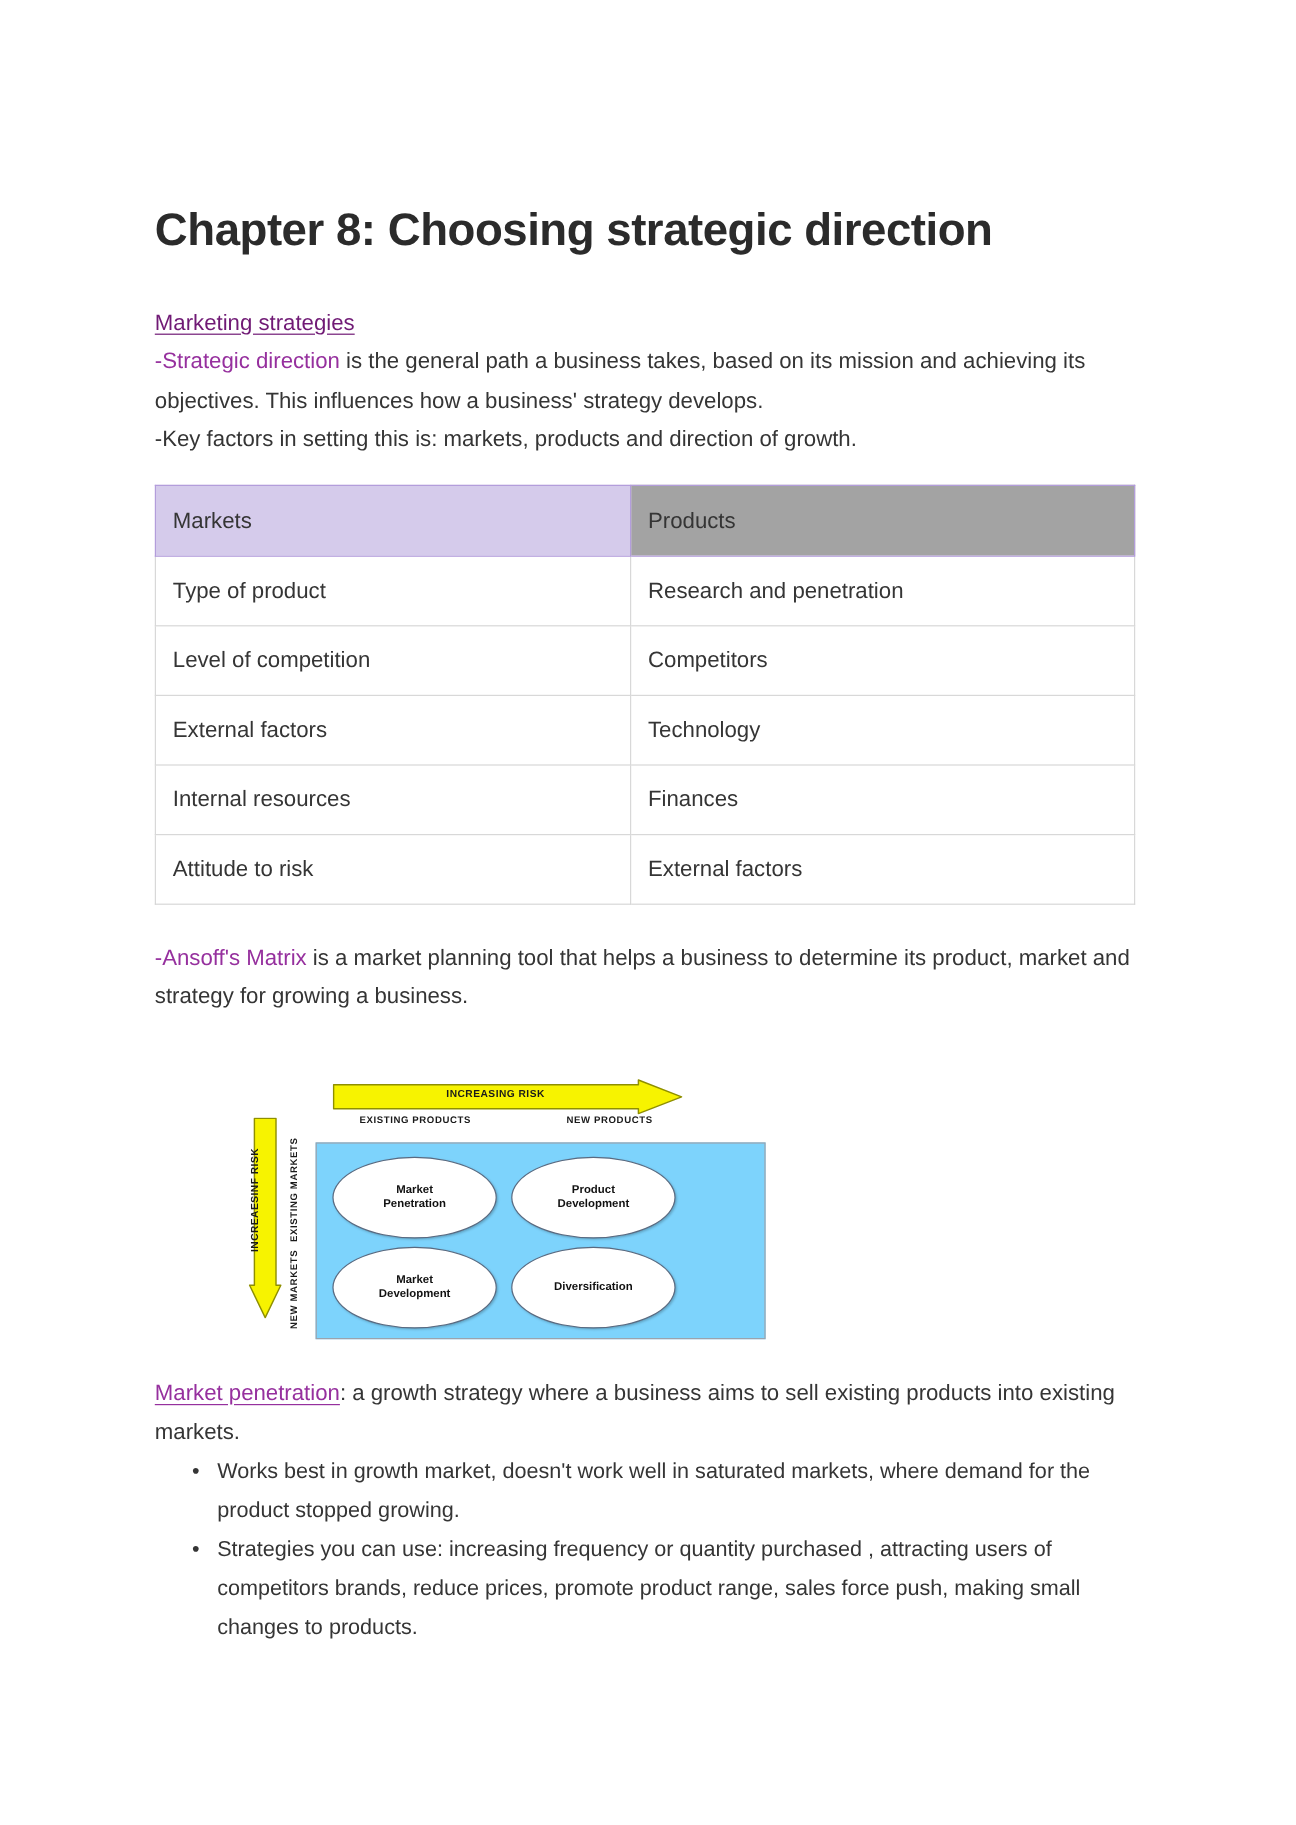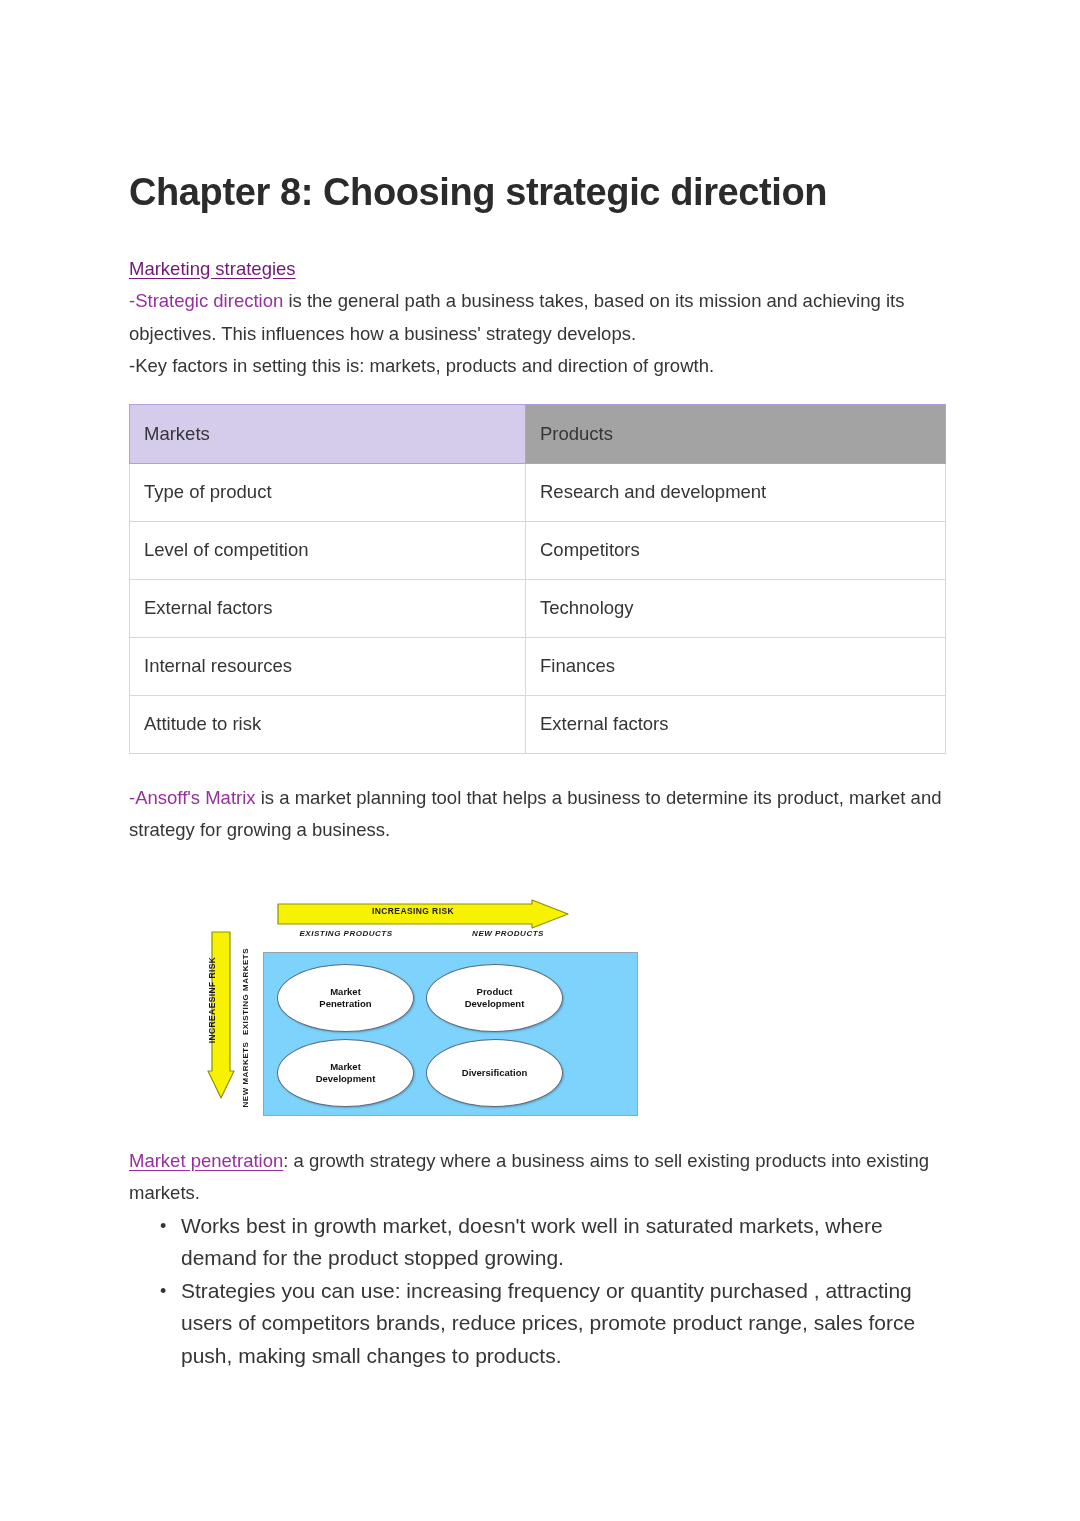--- a/index.html
+++ b/index.html
@@ -140,21 +140,20 @@
 
   
   .col-head {
     position: absolute;
     top: 42px;
     font-size: 8px;
     font-weight: bold;
     letter-spacing: 0.5px;
     color: #1a1a1a;
     text-align: center;
-    font-style: italic;
   }
   .col-head.existing { left: 76px; width: 150px; }
   .col-head.newprod  { left: 238px; width: 150px; }
 
   
   .row-head {
     position: absolute;
     font-size: 8px;
     font-weight: bold;
     letter-spacing: 0.5px;
@@ -198,21 +197,21 @@
   .ellipse.e4 { left: 162px; top: 86px;  width: 135px; height: 66px; }
 
   
   ul.bullets {
     margin: 0;
     padding: 0 0 0 52px;
     list-style: none;
   }
   ul.bullets li {
     position: relative;
-    font-size: 21px;
+    font-size: 18px;
     line-height: 32.5px;
     color: #353535;
     padding-left: 0;
   }
   ul.bullets li::before {
     content: "\2022";
     position: absolute;
     left: -21px;
     top: 0;
     font-size: 18px;
@@ -240,21 +239,21 @@
           <col class="c1">
           <col class="c2">
         </colgroup>
       <tbody>
         <tr class="head">
           <td class="hdr-markets">Markets</td>
           <td class="hdr-products">Products</td>
         </tr>
         <tr>
           <td>Type of product</td>
-          <td>Research and development</td>
+          <td>Research and penetration</td>
         </tr>
         <tr>
           <td>Level of competition</td>
           <td>Competitors</td>
         </tr>
         <tr>
           <td>External factors</td>
           <td>Technology</td>
         </tr>
         <tr>

